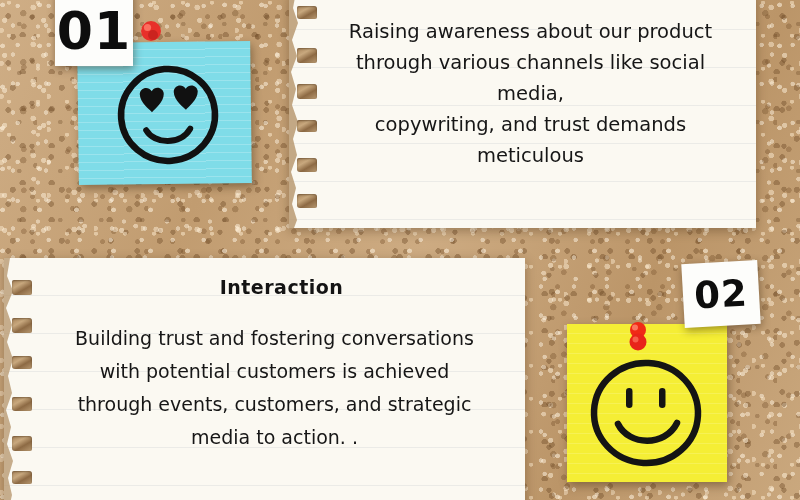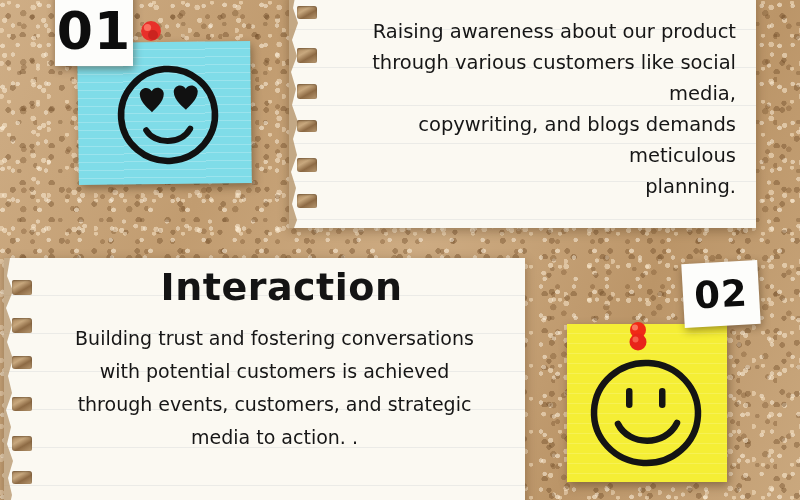--- a/index.html
+++ b/index.html
@@ -163,25 +163,24 @@
 
       <div class="perfs">
         <div class="perf" style="top:14px;"></div>
         <div class="perf" style="top:56px; height:15px;"></div>
         <div class="perf" style="top:92px; height:15px;"></div>
         <div class="perf" style="top:128px; height:12px;"></div>
         <div class="perf" style="top:166px; height:14px;"></div>
         <div class="perf" style="top:202px; height:14px;"></div>
       </div>
 
-      <div class="page-body" style="top:24px; font-size:19.5px; line-height:31px; padding:0 20px 0 2px;text-align:right;">
+      <div class="page-body" style="top:24px; font-size:19.5px; line-height:31px; padding:0 20px 0 2px;">
         <div>Raising awareness about our product</div>
-        <div>through various customers like social media,</div>
-        <div>copywriting, and blogs demands meticulous</div>
-        <div>planning.</div>
+        <div>through various channels like social media,</div>
+        <div>copywriting, and trust demands meticulous</div>
       </div>
     </div>
   </div>
 
   <div class="page" style="left:4px; top:258px; width:521px; height:250px;">
     <div class="page-inner">
       <div class="rules"></div>
 
       <svg class="torn-strip" viewBox="0 0 12 250" preserveAspectRatio="none">
         <path d="M0,0 L6,0 L3,18 L9,33 L2,50 L8,67 L3,84 L9,101 L4,118 L8,135
@@ -190,21 +189,21 @@
 
       <div class="perfs">
         <div class="perf" style="top:22px; height:15px;"></div>
         <div class="perf" style="top:60px; height:15px;"></div>
         <div class="perf" style="top:98px; height:13px;"></div>
         <div class="perf" style="top:139px; height:14px;"></div>
         <div class="perf" style="top:178px; height:15px;"></div>
         <div class="perf" style="top:213px; height:13px;"></div>
       </div>
 
-      <div class="page-heading" style="top:12px; font-size:38px; line-height:34px;">Interaction</div>
+      <div class="page-heading" style="top:12px; font-size:19px; line-height:34px;">Interaction</div>
 
       <div class="page-body" style="top:64px; font-size:19px; line-height:33px; padding:0 18px 0 4px;">
         <div>Building trust and fostering conversations</div>
         <div>with potential customers is achieved</div>
         <div>through events, customers, and strategic</div>
         <div>media to action. .</div>
       </div>
     </div>
   </div>
 

